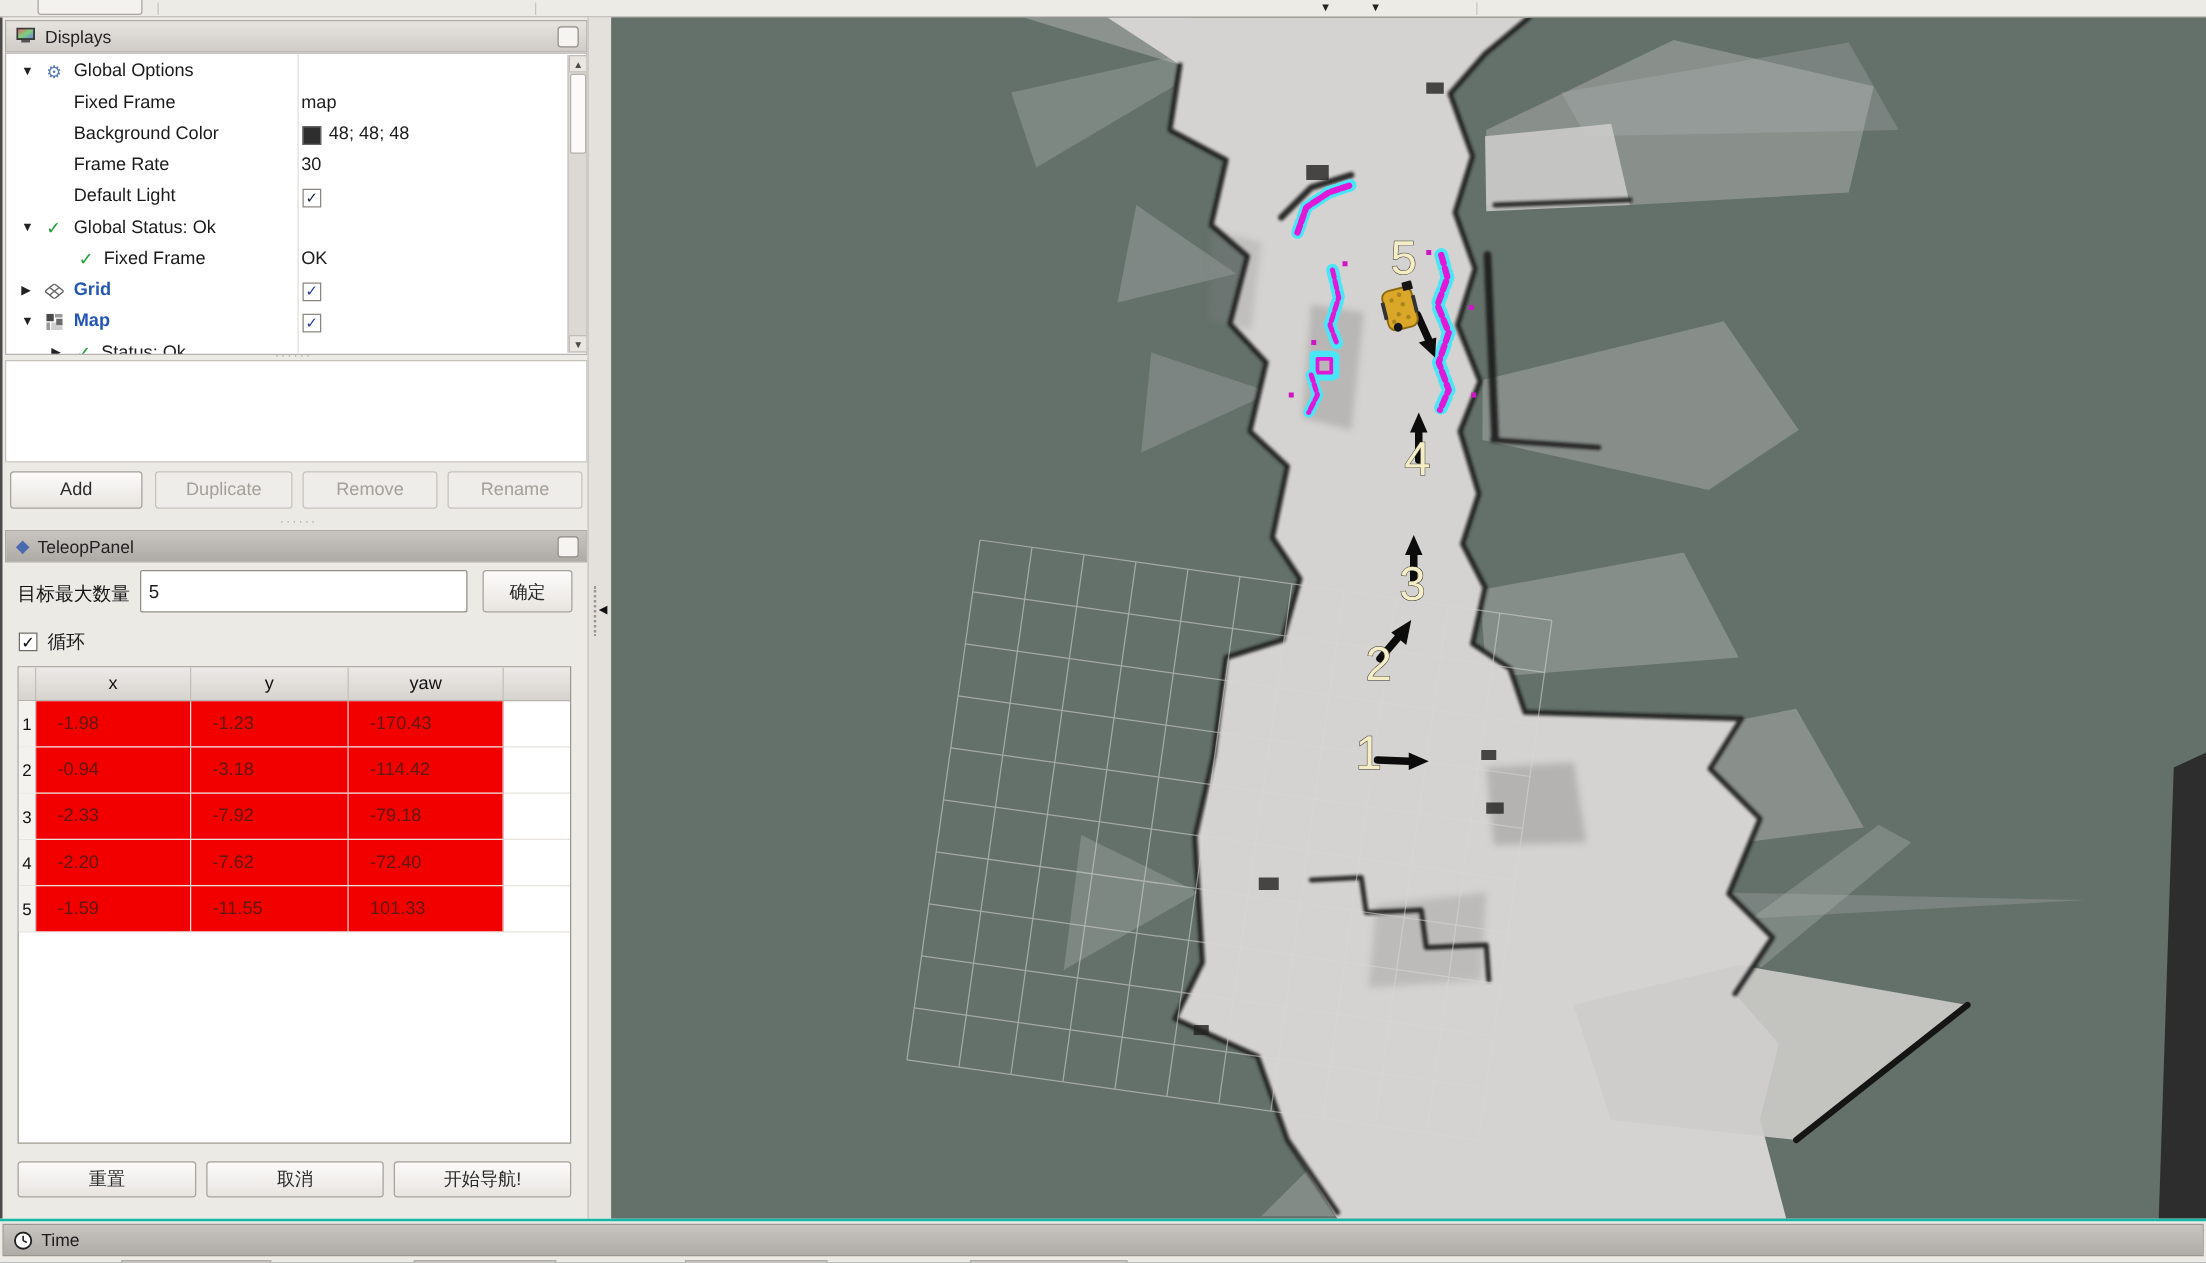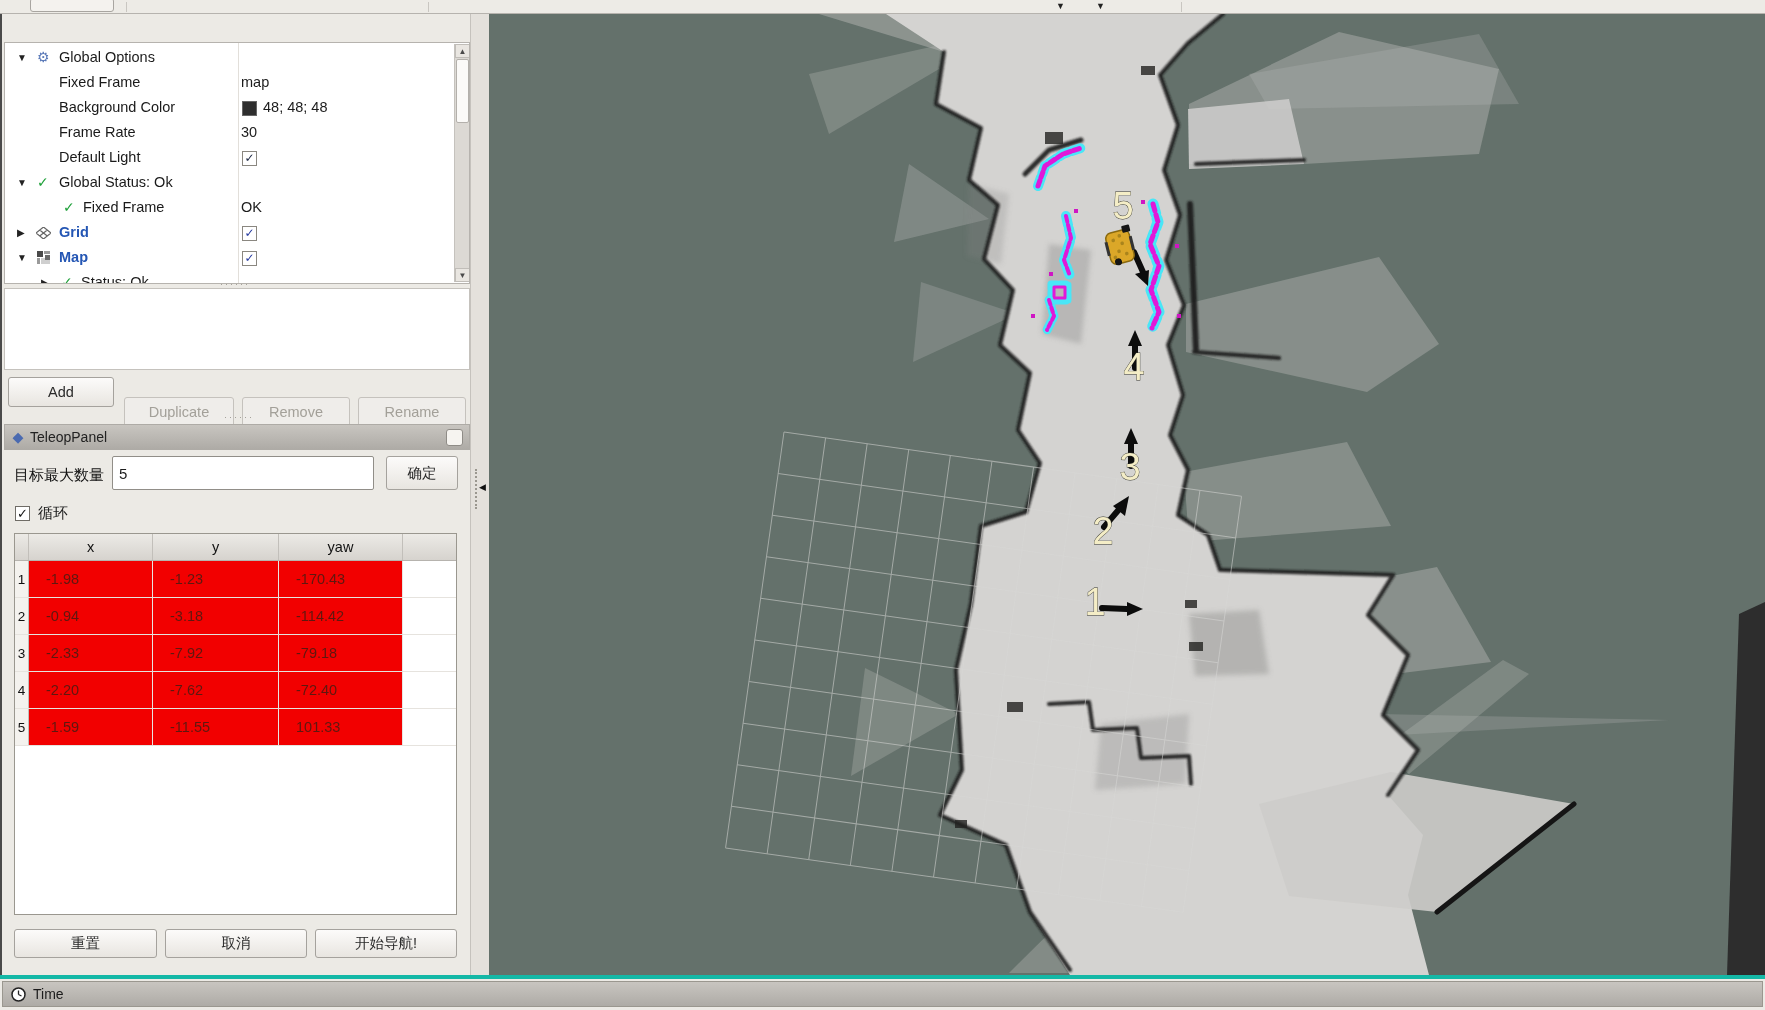--- a/index.html
+++ b/index.html
@@ -39,21 +39,21 @@
   #tree-scroll { position:absolute; left:449px; top:1px; width:15px; height:238px; background:#dcd9d4; border-left:1px solid #c5c2bd; }
   .sc-arrow { position:absolute; left:0; width:15px; height:14px; font-size:8px; text-align:center; line-height:14px; color:#4a4a4a; background:#e9e6e1; border:1px solid #c0bdb8; }
   #sc-thumb { position:absolute; left:1px; top:15px; width:13px; height:64px; background:#fbfaf8; border:1px solid #b3b0ab; border-radius:2px; }
 
   .splitter-dots { position:absolute; font-size:9px; letter-spacing:2px; color:#9a978f; }
 
   #desc-box { left:2px; top:274px; width:466px; height:82px; background:#ffffff; border:1px solid #c5c2bd; }
 
   .btn { position:absolute; height:30px; background:linear-gradient(#fcfbfa,#e8e5e0); border:1px solid #a5a29d; border-radius:3px;
          font-size:14.5px; color:#2a2a2a; text-align:center; display:flex; align-items:center; justify-content:center; }
-  .btn.disabled { color:#a3a099; background:#efedea; border-color:#c5c2bd;margin-top:20px; }
+  .btn.disabled { color:#a3a099; background:#efedea; border-color:#c5c2bd; }
 
   
   #teleop-label { left:12px; top:452px; font-size:15px; color:#111; }
   #goal-input { left:110px; top:442px; width:262px; height:34px; background:#fff; border:1px solid #918e88; border-radius:2px; font-size:15px; padding-left:6px; display:flex; align-items:center; }
   .cb-lg { width:15px; height:15px; background:#fff; border:1px solid #6f6c66; text-align:center; line-height:13px; font-size:13px; color:#111; font-weight:bold; }
   #loop-row { left:13px; top:490px; display:flex; gap:8px; align-items:center; font-size:15px; }
 
   
   #goal-table { left:12px; top:519px; width:443px; height:382px; background:#fff; border:1px solid #9a978f; }
   .thead { display:flex; height:27px; background:linear-gradient(#eceae6,#d6d3ce); border-bottom:1px solid #b6b3ae; font-size:14.5px; color:#111; }
@@ -66,40 +66,56 @@
   .red-cell { background:#f20000; color:#5e1810; font-size:14.5px; display:flex; align-items:center; padding-left:17px; border-right:1px solid #e8e5e1; }
   .rc-x { width:124px; } .rc-y { width:126px; } .rc-yaw { width:124px; }
 
   
   #viewport { left:489px; top:14px; width:1276px; height:961px; background:#64716b; }
   #divider { left:470px; top:14px; width:19px; height:961px; background:#e4e1dc; border-left:1px solid #c5c2bd; }
   #divider .dots { position:absolute; left:4px; top:455px; width:3px; height:40px; border-left:2px dotted #9a978f; }
   #collapse-arrow { position:absolute; left:8px; top:468px; font-size:9px; color:#111; }
 
   
-  #time-panel { left:0; top:975px; width:1765px; height:35px; background:#eceae5; border-top:4px solid #14b8a6; }
+  #time-panel { left:0; top:975px; width:1765px; height:35px; background:#eceae5; border-top:2px solid #14b8a6; }
   #time-header { position:absolute; left:2px; top:2px; width:1761px; height:26px; background:linear-gradient(#c8c5c0,#aeaba6); border:1px solid #9a978f; display:flex; align-items:center; gap:7px; padding-left:8px; font-size:14px; }
   .time-stub { position:absolute; top:31px; height:8px; background:#cbc8c3; border:1px solid #b0ada8; }
 
   text { font-family:"Liberation Sans","DejaVu Sans",sans-serif; }
 </style>
 </head>
 <body>
 
 <div id="toolbar" class="abs">
   <div class="stub-btn"></div>
   <div class="tb-sep" style="left:126px"></div>
   <div class="tb-sep" style="left:428px"></div>
   <div class="tb-sep" style="left:1181px"></div>
   <div class="tb-arrow" style="left:1056px">▼</div>
   <div class="tb-arrow" style="left:1096px">▼</div>
 </div>
 
 <div id="left-col" class="abs">
 
+  <div class="panel-header" style="top:2px">
+    <svg width="16" height="14">
+      <rect x="0" y="0" width="15" height="10" fill="#3a3a3a"></rect>
+      <rect x="1.5" y="1.5" width="12" height="7" fill="url(#dispg)"></rect>
+      <rect x="4" y="10" width="7" height="2" fill="#555"></rect>
+      <defs>
+          <linearGradient id="dispg" x1="0" y1="0" x2="1" y2="1">
+        <stop offset="0" stop-color="#d96a6a"></stop>
+            <stop offset="0.5" stop-color="#7ed07e"></stop>
+            <stop offset="1" stop-color="#6a8ad9"></stop>
+      </linearGradient>
+        </defs>
+    </svg>
+    <span>Displays</span>
+    <div class="float-btn"></div>
+  </div>
 
   <div id="tree" class="abs">
     <div class="vline"></div>
 
     <div class="trow" style="top:3px">
       <span class="exp" style="left:12px">▼</span>
       <span class="ticon gear" style="left:32px">⚙</span>
       <span class="tlabel" style="left:54px">Global Options</span>
     </div>
     <div class="trow" style="top:28px">

